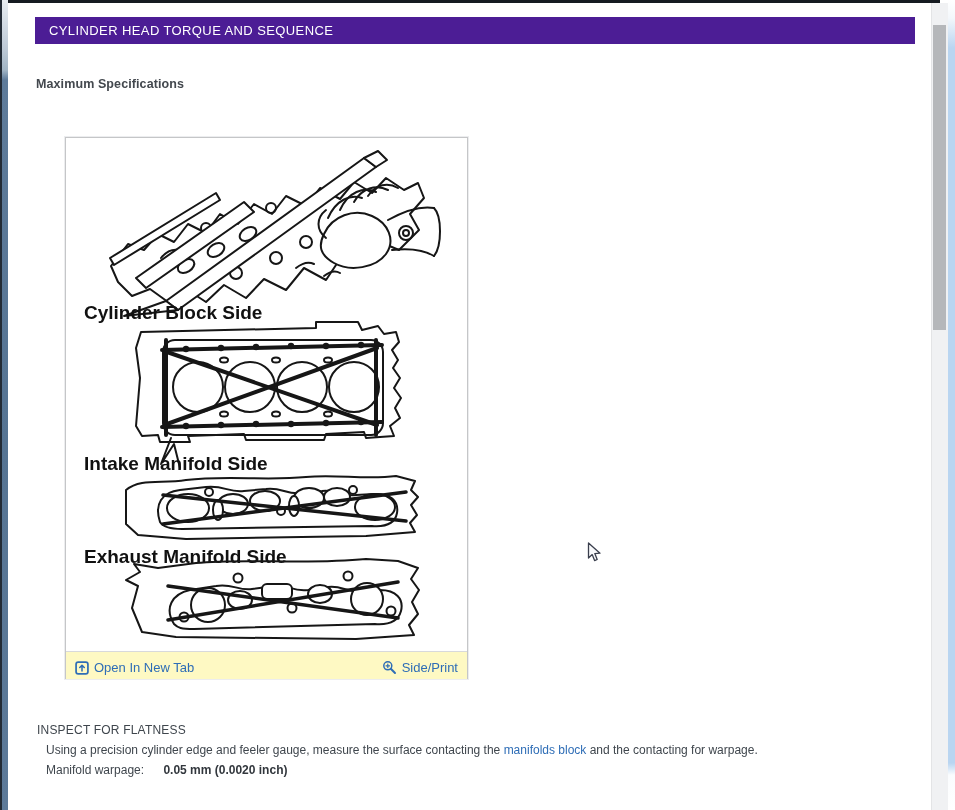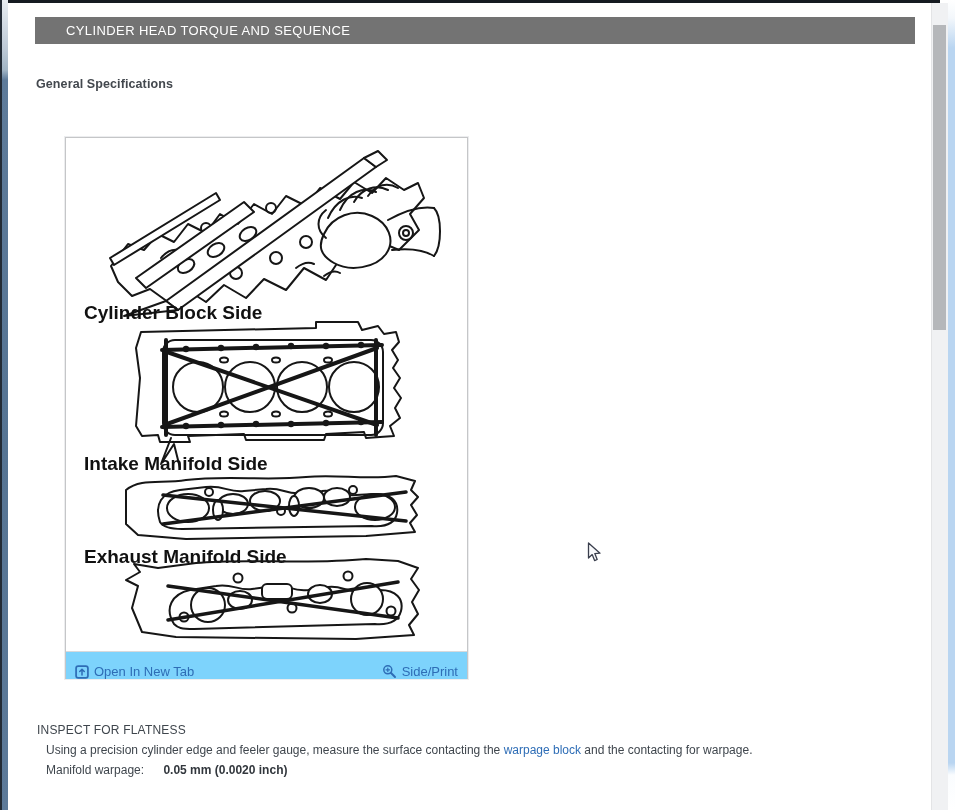--- a/index.html
+++ b/index.html
@@ -16,36 +16,36 @@
     border-left:2px solid #232b35;
     background:linear-gradient(180deg,#e7ecf1 0px,#bcc8d5 50px,#a2b5c5 70px,#5e7b9a 80px,#567493 55%,#5d7a99 100%);
   }
   .scroll-track{position:absolute;left:931px;top:3px;width:17px;height:807px;background:#f0f1f3;border-left:1px solid #e3e4e6;box-sizing:border-box;}
   .scroll-thumb{position:absolute;left:933px;top:25px;width:13px;height:305px;background:#b5b7ba;}
   .right-stripe{position:absolute;left:948px;top:0;width:7px;height:810px;
     background:linear-gradient(180deg,#ffffff 0px,#f3f7fb 18px,#b9d5f1 48px,#b9d5f1 763px,#fafcfe 775px,#ffffff 810px);}
   
   .section-bar{
     position:absolute;left:35px;top:17px;width:880px;height:27px;box-sizing:border-box;
-    background:#737373;color:#ffffff;font-size:13px;line-height:27px;
-    padding-left:31px;letter-spacing:.4px;
+    background:#4c1d95;color:#ffffff;font-size:13px;line-height:27px;
+    padding-left:14px;letter-spacing:.4px;
   }
   
   .general-specs{
     position:absolute;left:36px;top:77px;font-size:12.5px;font-weight:bold;color:#43484e;letter-spacing:.1px;
   }
   
   .figure-panel{
     position:absolute;left:33px;top:137px;width:403px;height:542px;box-sizing:border-box;
     background:#fff;border:1px solid #c5c6c8;box-shadow:0 0 0 1px #ecedef;margin-left:32px;
   }
   .figure-area{width:401px;height:513px;display:block;}
   .figure-footer{
-    height:28px;box-sizing:border-box;border-top:1px solid #d8d9db;background:#7dd3fc;
-    display:flex;justify-content:space-between;align-items:flex-end;padding:0 9px;
+    height:28px;box-sizing:border-box;border-top:1px solid #d8d9db;background:#fef9c3;
+    display:flex;justify-content:space-between;align-items:flex-start;padding:8px 9px;
   }
   .fig-link{color:#2e6db6;font-size:13px;display:flex;align-items:center;gap:5px;cursor:pointer;white-space:nowrap;}
   .fig-link svg{display:block;}
   
   .inspect{position:absolute;left:37px;top:720px;width:890px;color:#3f464d;font-size:12px;}
   .inspect-heading{line-height:20px;letter-spacing:.2px;}
   .inspect-line{margin-left:9px;line-height:20.3px;}
   .inline-link{color:#2e6db6;cursor:pointer;}
   .spec-bold{font-weight:bold;color:#32373d;margin-left:16px;}
   
@@ -57,21 +57,21 @@
 <div class="top-line"></div>
 <div class="left-strip"></div>
 <div class="scroll-track"></div>
 <div class="scroll-thumb"></div>
 <div class="right-stripe"></div>
 
 <div class="section-bar">
   <span>CYLINDER HEAD TORQUE AND SEQUENCE</span>
 </div>
 
-<div class="general-specs">General Specifications</div>
+<div class="general-specs">Maximum Specifications</div>
 
 <div class="figure-panel">
   <svg class="figure-area" viewBox="0 0 401 513">
 
     <g stroke="#161616" fill="none" stroke-width="2" stroke-linejoin="round" stroke-linecap="round">
 
       <path d="M45,128 L62,106 L78,112 L92,96 L108,104 L122,86 L140,95 L154,76 L172,86 L188,66 L206,76 L220,58 L240,68 L254,50 L274,61 L288,44 L306,55 L320,40 L338,52 L352,45 L358,60 L344,76 L353,92 L333,112 L314,104 L298,128 L276,118 L260,142 L238,130 L220,152 L198,141 L180,160 L158,147 L140,164 L120,151 L102,164 L84,151 L66,158 L52,144 Z"></path>
 
       <ellipse cx="120" cy="128" rx="9" ry="6" transform="rotate(-32 120 128)"></ellipse>
       <ellipse cx="150" cy="112" rx="9" ry="6" transform="rotate(-32 150 112)"></ellipse>
@@ -211,21 +211,21 @@
         <path d="M8.8 8.8 L13 13" stroke="#2e6db6" stroke-width="2" stroke-linecap="round"></path>
         <path d="M5.8 4 V7.6 M4 5.8 H7.6" stroke="#2e6db6" stroke-width="1.2" stroke-linecap="round"></path>
       </svg>
       <span>Side/Print</span>
     </span>
   </div>
 </div>
 
 <div class="inspect">
   <div class="inspect-heading">INSPECT FOR FLATNESS</div>
-  <div class="inspect-line"><span>Using a precision cylinder edge and feeler gauge, measure the surface contacting the </span><span class="inline-link">warpage block</span><span> and the contacting for warpage.</span></div>
+  <div class="inspect-line"><span>Using a precision cylinder edge and feeler gauge, measure the surface contacting the </span><span class="inline-link">manifolds block</span><span> and the contacting for warpage.</span></div>
   <div class="inspect-line"><span>Manifold warpage: </span><span class="spec-bold">0.05 mm (0.0020 inch)</span></div>
 </div>
 
 <div class="cursor">
   <svg width="15" height="22" viewBox="0 0 15 22">
     <path d="M1.5 1 L1.5 16 L5.2 12.6 L7.6 18.6 L10.2 17.5 L7.8 11.6 L13 11.2 Z" fill="#f8f9fb" stroke="#3a3f4d" stroke-width="1.3" stroke-linejoin="round"></path>
   </svg>
 </div>
 
 </body></html>

